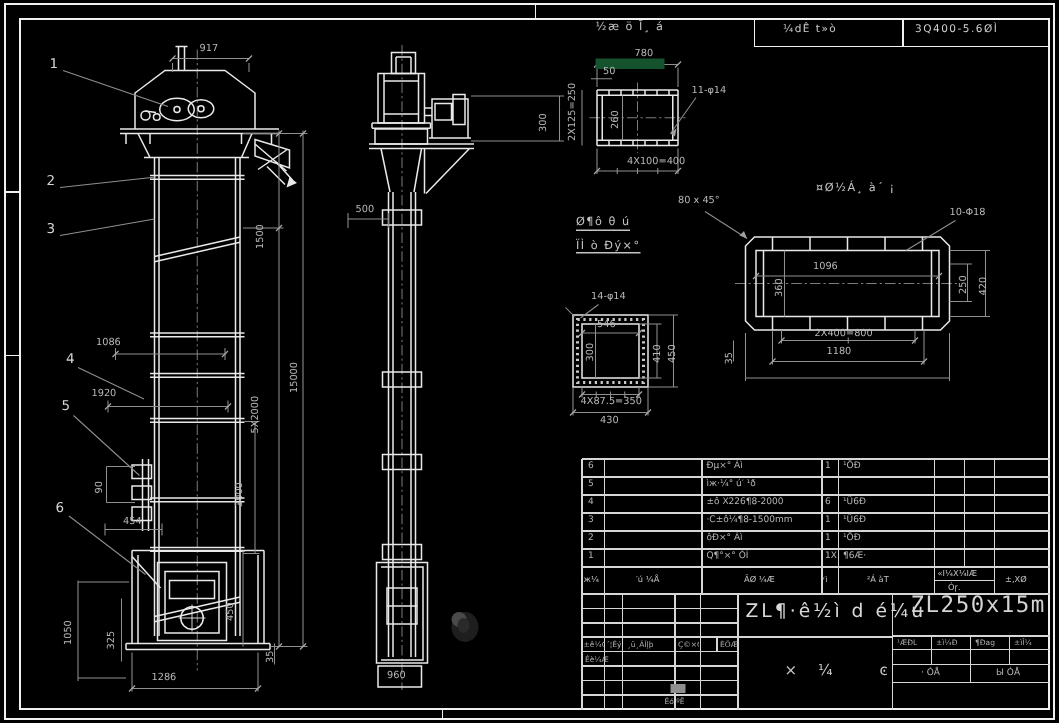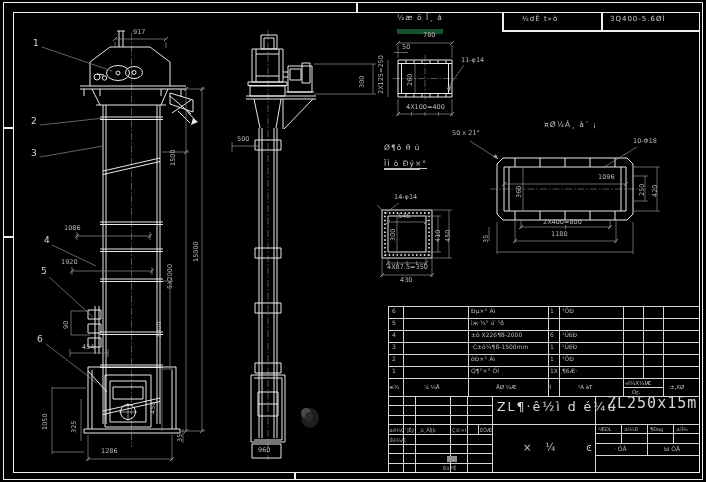--- a/index.html
+++ b/index.html
@@ -192,40 +192,40 @@
 <span class="t" style="left:82px;top:344px">454</span>
 <span class="t vt" style="left:42px;top:430px">1050</span>
 <span class="t vt" style="left:71px;top:433px">325</span>
 <span class="t" style="left:101px;top:448px">1286</span>
 <span class="t vt" style="left:177px;top:442px">35</span>
 
 <span class="t" style="left:237px;top:136px">500</span>
 <span class="t vt" style="left:359px;top:88px">300</span>
 <span class="t" style="left:258px;top:447px">960</span>
 
-<span class="t vtitle" style="left:397px;top:14px;border-bottom:5px solid #14532d;padding-bottom:8px">½æ ö Ī¸ á</span>
+<span class="t vtitle" style="left:397px;top:14px;border-bottom:7px solid #14532d;padding-bottom:18px">½æ ö Ī¸ á</span>
 <span class="t" style="left:423px;top:32px">780</span>
 <span class="t" style="left:402px;top:44px">50</span>
 <span class="t vt" style="left:378px;top:94px">2X125=250</span>
 <span class="t vt" style="left:407px;top:86px">260</span>
 <span class="t" style="left:461px;top:57px">11-φ14</span>
-<span class="t" style="left:406px;top:104px">4X100=400</span>
+<span class="t" style="left:418px;top:104px">4X100=400</span>
 
 <span class="t vtitle" style="left:544px;top:121px">¤Ø½Á¸ à´ ¡</span>
-<span class="t" style="left:452px;top:130px">50 x 21°</span>
+<span class="t" style="left:452px;top:130px">80 x 45°</span>
 <span class="t" style="left:633px;top:138px">10-Φ18</span>
-<span class="t" style="left:598px;top:174px">1096</span>
+<span class="t" style="left:542px;top:174px">1096</span>
 <span class="t vt" style="left:516px;top:198px">360</span>
 <span class="t vt" style="left:639px;top:196px">250</span>
 <span class="t vt" style="left:652px;top:197px">420</span>
 <span class="t" style="left:543px;top:219px">2X400=800</span>
 <span class="t" style="left:551px;top:231px">1180</span>
 <span class="t vt" style="left:483px;top:243px">35</span>
 
-<span class="t vtitle" style="left:384px;top:144px;border-bottom:1px solid #c4c4c4;padding-bottom:18px">Ø¶ô θ ú</span>
+<span class="t vtitle" style="left:384px;top:144px;border-bottom:1px solid #c4c4c4;padding-bottom:2px">Ø¶ô θ ú</span>
 <span class="t vtitle" style="left:384px;top:160px;border-bottom:1px solid #c4c4c4;padding-bottom:1px">ÏÌ ò Ðý×°</span>
 <span class="t" style="left:394px;top:194px">14-φ14</span>
 <span class="t" style="left:398px;top:213px">546</span>
 <span class="t vt" style="left:390px;top:241px">300</span>
 <span class="t vt" style="left:435px;top:242px">410</span>
 <span class="t vt" style="left:445px;top:242px">450</span>
 <span class="t" style="left:387px;top:264px">4X87.5=350</span>
 <span class="t" style="left:400px;top:277px">430</span>
 
 <span class="t tbl" style="left:392px;top:308px">6</span>

